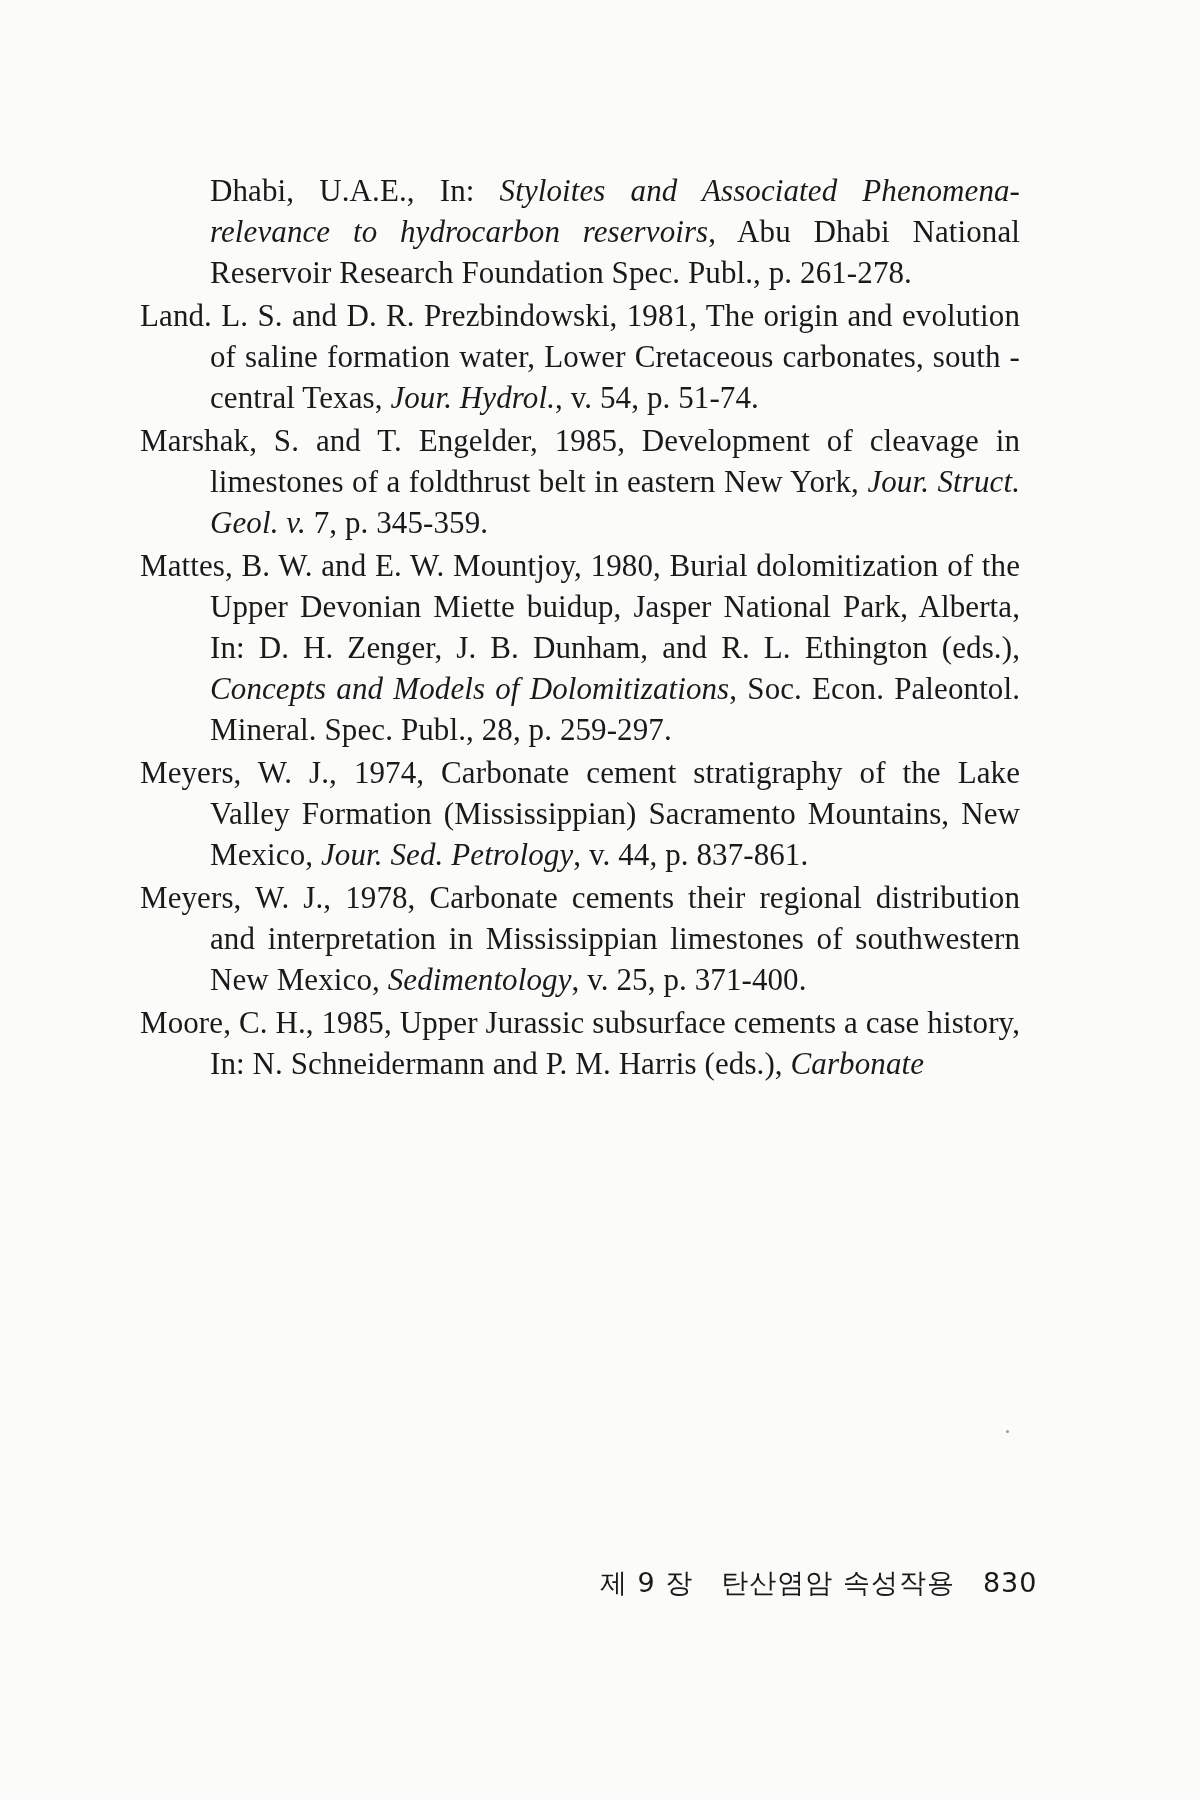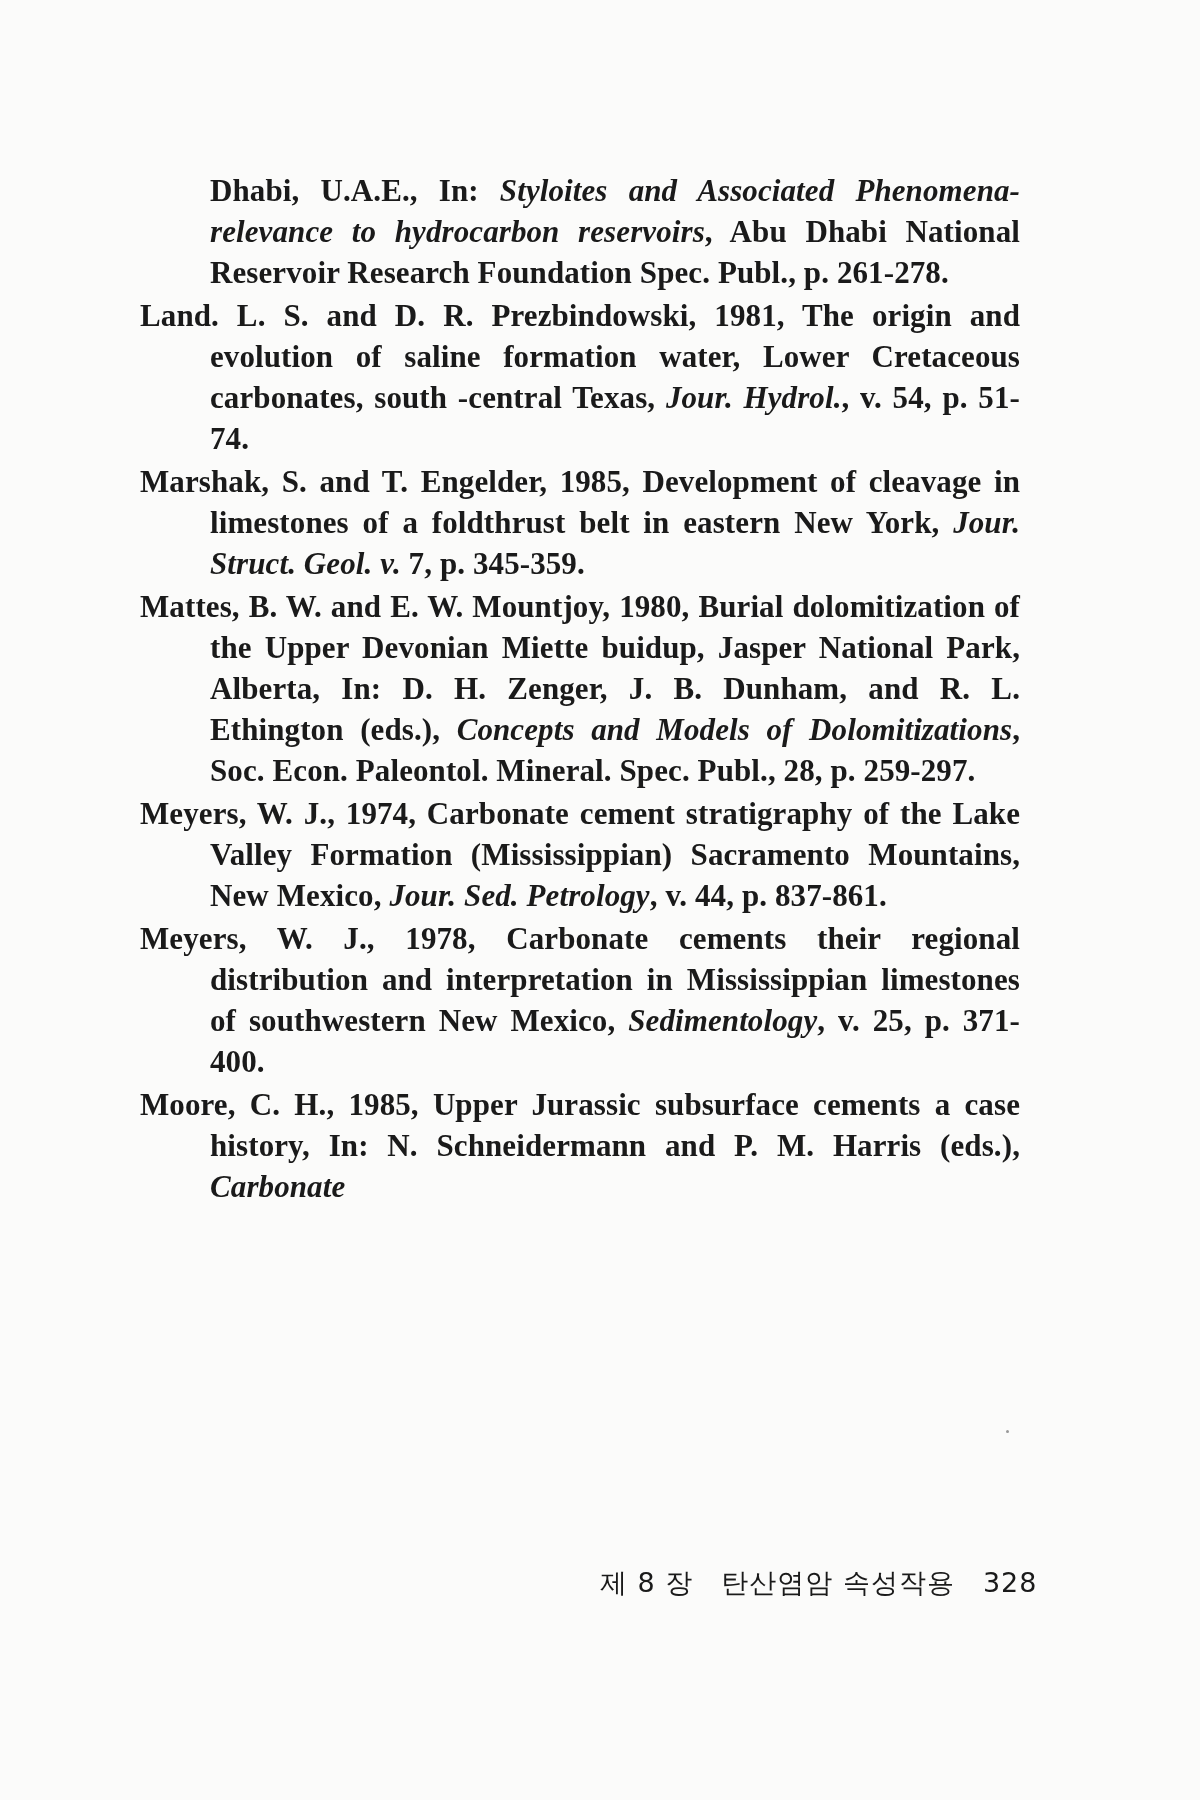--- a/index.html
+++ b/index.html
@@ -17,21 +17,20 @@
       width: 880px;
     }
     .ref {
       font-size: 31px;
       line-height: 41px;
       padding-left: 70px;
       text-indent: -70px;
       text-align: justify;
       margin: 0 0 2px 0;
       letter-spacing: 0.1px;
-      font-weight: bold;
     }
     .ref.cont { padding-left: 70px; text-indent: 0; }
     i { font-style: italic; }
     .footer {
       position: absolute;
       left: 600px; top: 1565px;
       font-size: 27px;
       font-family: "DejaVu Sans", "Liberation Sans", sans-serif;
       letter-spacing: 1px;
       color: #1a1a1a;
@@ -49,16 +48,16 @@
     <p class="ref cont"><span>Dhabi, U.A.E., In: </span><i>Styloites and Associated Phenomena-relevance to hydrocarbon reservoirs</i><span>, Abu Dhabi National Reservoir Research Foundation Spec. Publ., p. 261-278.</span></p>
     <p class="ref"><span>Land. L. S. and D. R. Prezbindowski, 1981, The origin and evolution of saline formation  water, Lower Cretaceous carbonates, south -central Texas, </span><i>Jour. Hydrol.</i><span>, v. 54, p. 51-74.</span></p>
     <p class="ref"><span>Marshak, S. and T. Engelder, 1985, Development of cleavage in limestones of a foldthrust belt in eastern New York, </span><i>Jour. Struct. Geol. v.</i><span> 7, p. 345-359.</span></p>
     <p class="ref"><span>Mattes, B. W. and E. W. Mountjoy, 1980, Burial dolomitization of the Upper Devonian Miette buidup, Jasper National Park, Alberta, In: D. H. Zenger, J. B. Dunham, and R. L. Ethington (eds.), </span><i>Concepts and Models of Dolomitizations</i><span>, Soc. Econ. Paleontol. Mineral. Spec. Publ., 28, p. 259-297.</span></p>
     <p class="ref"><span>Meyers, W. J., 1974, Carbonate cement stratigraphy of the Lake Valley Formation (Mississippian) Sacramento Mountains, New Mexico, </span><i>Jour. Sed. Petrology</i><span>, v. 44, p. 837-861.</span></p>
     <p class="ref"><span>Meyers, W. J., 1978, Carbonate cements their regional distribution and interpretation in Mississippian limestones of southwestern New Mexico, </span><i>Sedimentology</i><span>, v. 25, p. 371-400.</span></p>
     <p class="ref"><span>Moore, C. H., 1985, Upper Jurassic subsurface cements a case history, In: N. Schneidermann  and  P. M. Harris (eds.),  </span><i>Carbonate</i></p>
   </div>
 
 <div class="footer">
-  <span>제 8 장</span><span class="sp"></span><span>탄산염암 속성작용</span><span class="sp"></span><span>328</span>
+  <span>제 9 장</span><span class="sp"></span><span>탄산염암 속성작용</span><span class="sp"></span><span>830</span>
 </div>
 
 <div class="dot"></div>
 
 </body></html>

